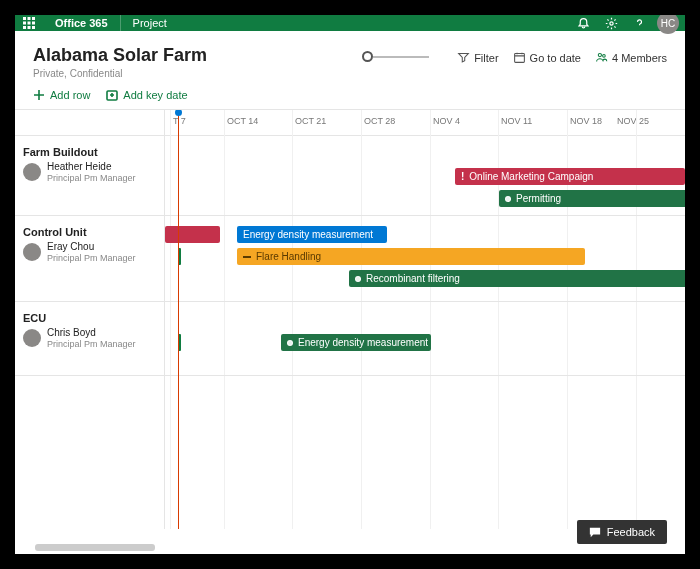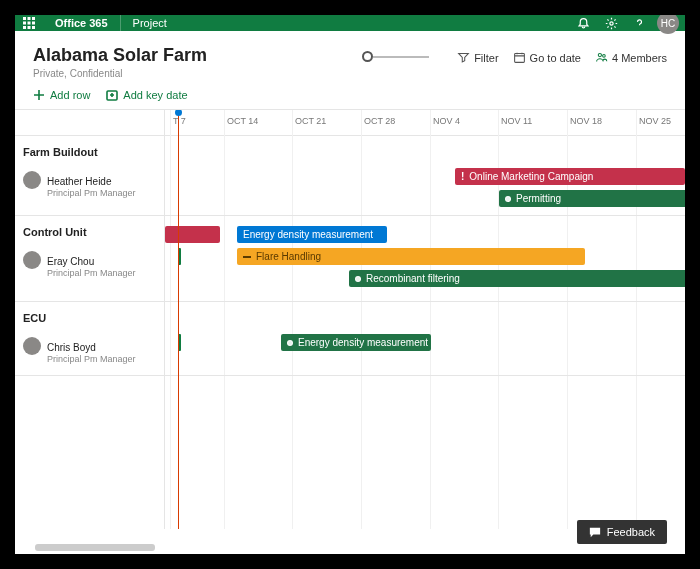--- a/index.html
+++ b/index.html
@@ -51,21 +51,21 @@
 
 .gridlines { position: absolute; inset: 0; }
 .gl { position: absolute; top: 0; bottom: 0; width: 1px; background: #f0f0f0; }
 .today-line { position: absolute; top: 0; bottom: 0; width: 1px; background: #d83b01; z-index: 2; left: 13px; }
 .today-line::before { content:""; position:absolute; top:-1px; left:-3px; width:7px; height:7px; background:#0078d4; border-radius:50%; }
 
 .section { border-bottom: 1px solid #e5e5e5; }
 .secname { font-size: 11px; font-weight: 700; color: #222; padding: 10px 8px 3px 8px; }
 .person { display: flex; align-items: center; padding: 0 8px 4px 8px; }
 .pava { width: 18px; height: 18px; border-radius: 50%; background: #8a8886; margin-right: 6px; flex-shrink: 0; }
-.pinfo { line-height: 1.2; margin-top: 15px; }
+.pinfo { line-height: 1.2; }
 .pname { font-size: 10px; color: #222; }
 .prole { font-size: 9px; color: #888; }
 
 .lanes { position: absolute; left: 0; right: 0; top: 26px; bottom: 0; }
 .lane { position: absolute; left: 0; right: 0; border-bottom: 1px solid #e5e5e5; }
 .bar { position: absolute; height: 17px; border-radius: 2px; color: #fff; font-size: 10px; display: flex; align-items: center; padding: 0 6px; overflow: hidden; white-space: nowrap; }
 .bar .dot { width: 6px; height: 6px; border-radius: 50%; background: rgba(255,255,255,.9); margin-right: 5px; flex-shrink: 0; border:1px solid rgba(255,255,255,.9); }
 .bar .dash { width: 8px; height: 2px; background: rgba(255,255,255,.9); margin-right: 5px; flex-shrink: 0; }
 .bar .bang { font-weight: 900; margin-right: 5px; }
 .c-red { background: #c4314b; }
@@ -211,21 +211,21 @@
     </div>
     <div class="rightcol">
       <div class="datehdr" id="datehdr">
             <div class="datecell" style="left: 8px;">T 7</div>
             <div class="datecell" style="left: 62px;">OCT 14</div>
             <div class="datecell" style="left: 130px;">OCT 21</div>
             <div class="datecell" style="left: 199px;">OCT 28</div>
             <div class="datecell" style="left: 268px;">NOV 4</div>
             <div class="datecell" style="left: 336px;">NOV 11</div>
             <div class="datecell" style="left: 405px;">NOV 18</div>
-            <div class="datecell" style="left: 474px;">NOV 25</div>
+            <div class="datecell" style="left: 452px;">NOV 25</div>
           </div>
       <div class="gridlines" id="gridlines">
             <div class="gl" style="left: 5px;"></div>
             <div class="gl" style="left: 59px;"></div>
             <div class="gl" style="left: 127px;"></div>
             <div class="gl" style="left: 196px;"></div>
             <div class="gl" style="left: 265px;"></div>
             <div class="gl" style="left: 333px;"></div>
             <div class="gl" style="left: 402px;"></div>
             <div class="gl" style="left: 471px;"></div>

